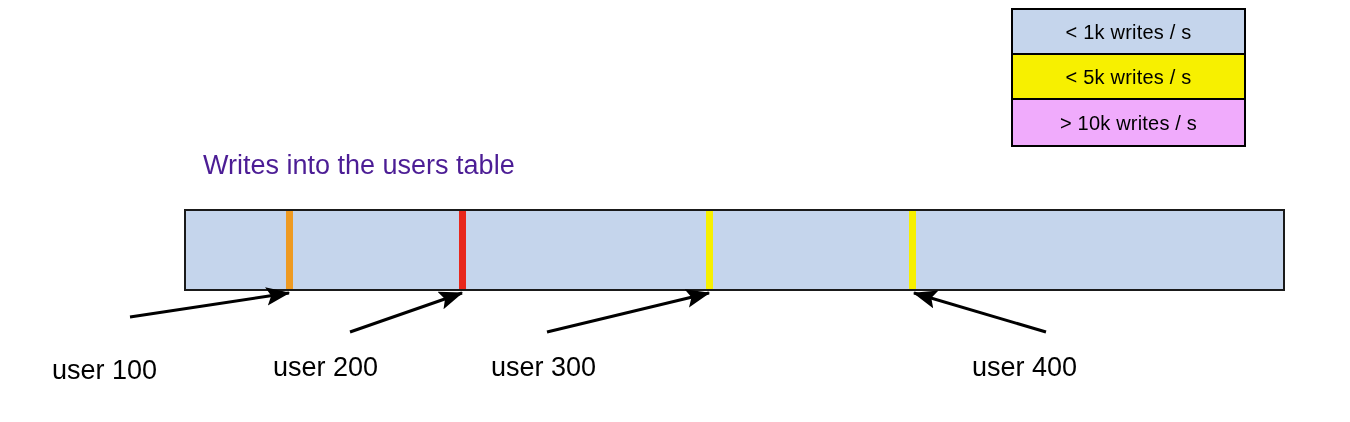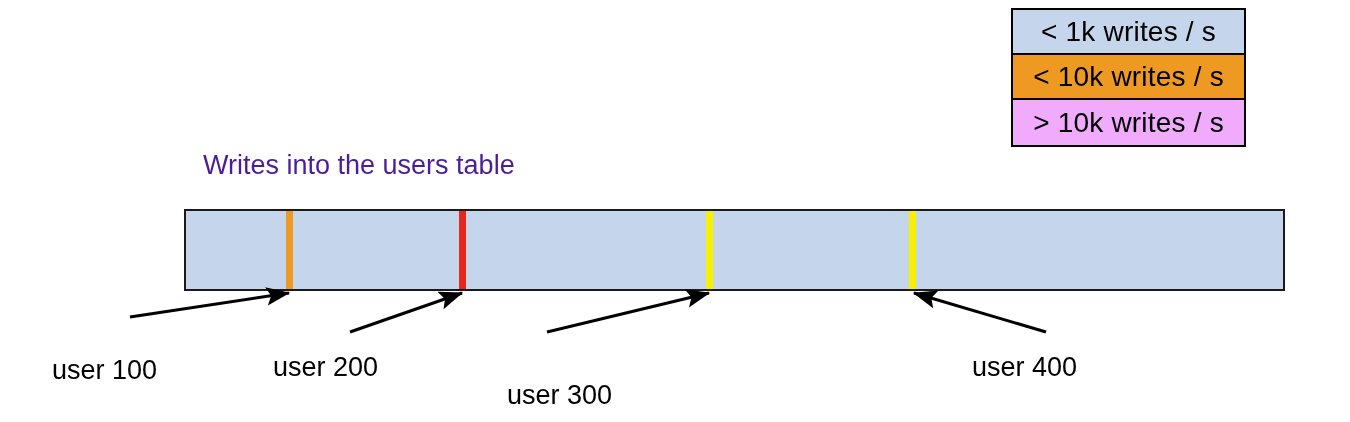--- a/index.html
+++ b/index.html
@@ -39,21 +39,21 @@
     border-bottom: 2px solid #000000;
     display: flex;
     align-items: center;
     justify-content: center;
     line-height: 1;
   }
   .legend-row:last-child {
     border-bottom: none;
   }
   .legend-label {
-    font-size: 28px;
+    font-size: 20px;
     letter-spacing: 0.2px;
     white-space: nowrap;
     color: #000000;
   }
 
   
   .chart-title {
     position: absolute;
     left: 203px;
     top: 150px;
@@ -100,22 +100,22 @@
 </style>
 </head>
 <body>
 
 <div id="diagram-root">
 
   <div class="legend">
     <div class="legend-row" style="background:#c5d5ec;">
       <span class="legend-label">&lt; 1k writes / s</span>
     </div>
-    <div class="legend-row" style="background:#ee9a22;">
-      <span class="legend-label">&lt; 10k writes / s</span>
+    <div class="legend-row" style="background:#f7f000;">
+      <span class="legend-label">&lt; 5k writes / s</span>
     </div>
     <div class="legend-row" style="background:#f0abfc;">
       <span class="legend-label">&gt; 10k writes / s</span>
     </div>
   </div>
 
   <div class="chart-title">Writes into the users table</div>
 
   <div class="bar">
     <div class="marker" style="left:100px; background:#ee9a22;"></div>
@@ -133,16 +133,16 @@
     <g stroke="#000000" stroke-width="3" fill="none" marker-end="url(#ah)">
       <line x1="130" y1="317" x2="289" y2="293"></line>
       <line x1="350" y1="332" x2="462" y2="293"></line>
       <line x1="547" y1="332" x2="709" y2="293"></line>
       <line x1="1046" y1="332" x2="914" y2="293"></line>
     </g>
   </svg>
 
   <div class="user-label" style="left:52px; top:355px;">user 100</div>
   <div class="user-label" style="left:273px; top:352px;">user 200</div>
-  <div class="user-label" style="left:507px; top:352px;margin-top:28px;">user 300</div>
+  <div class="user-label" style="left:491px; top:352px;">user 300</div>
   <div class="user-label" style="left:972px; top:352px;">user 400</div>
 
 </div>
 
 </body></html>

